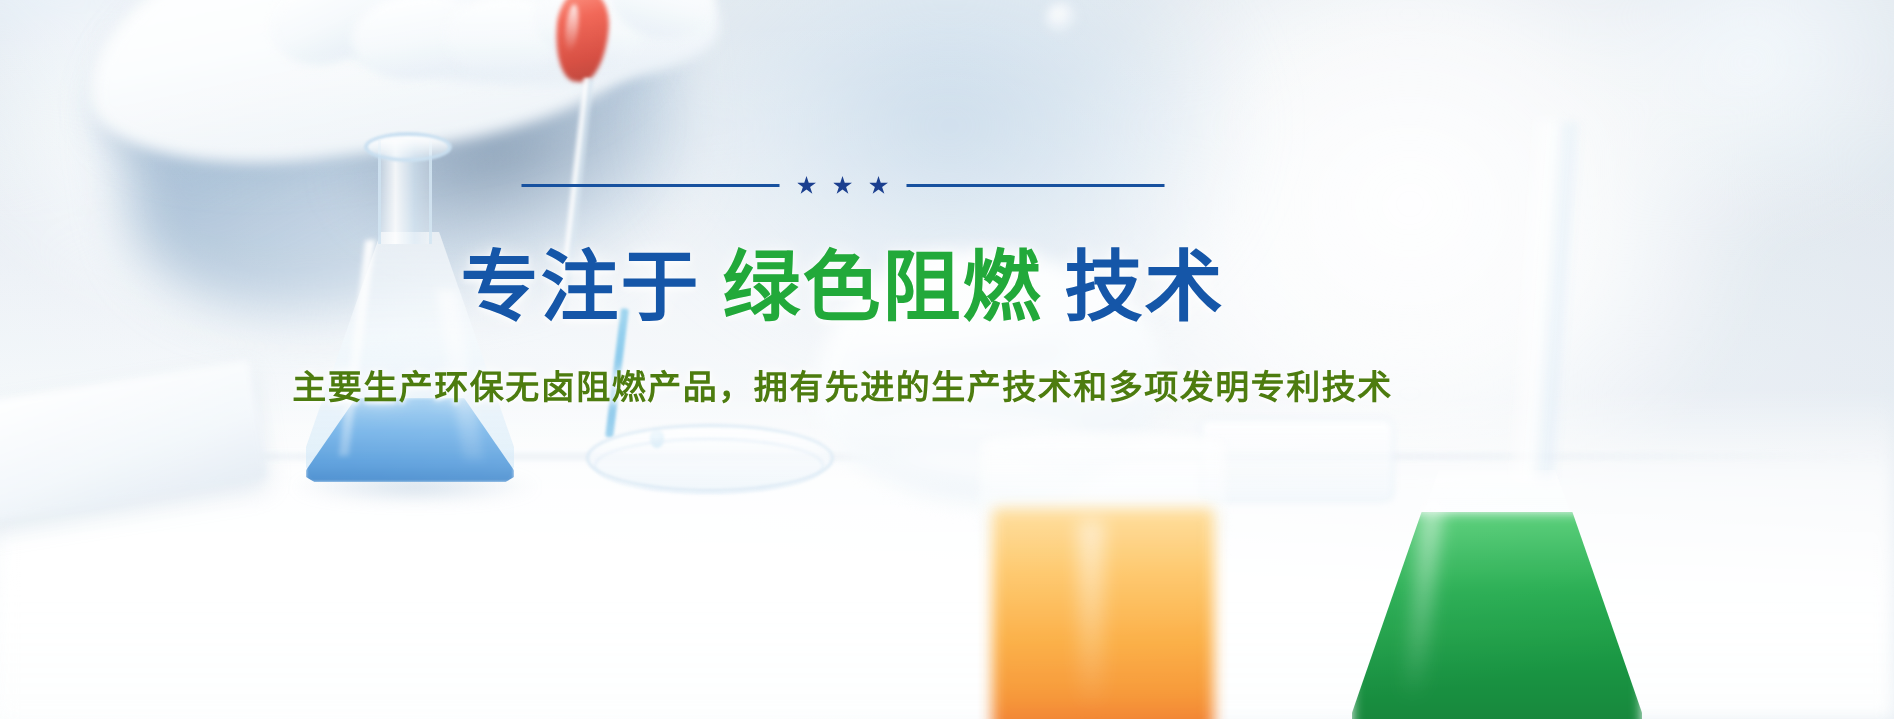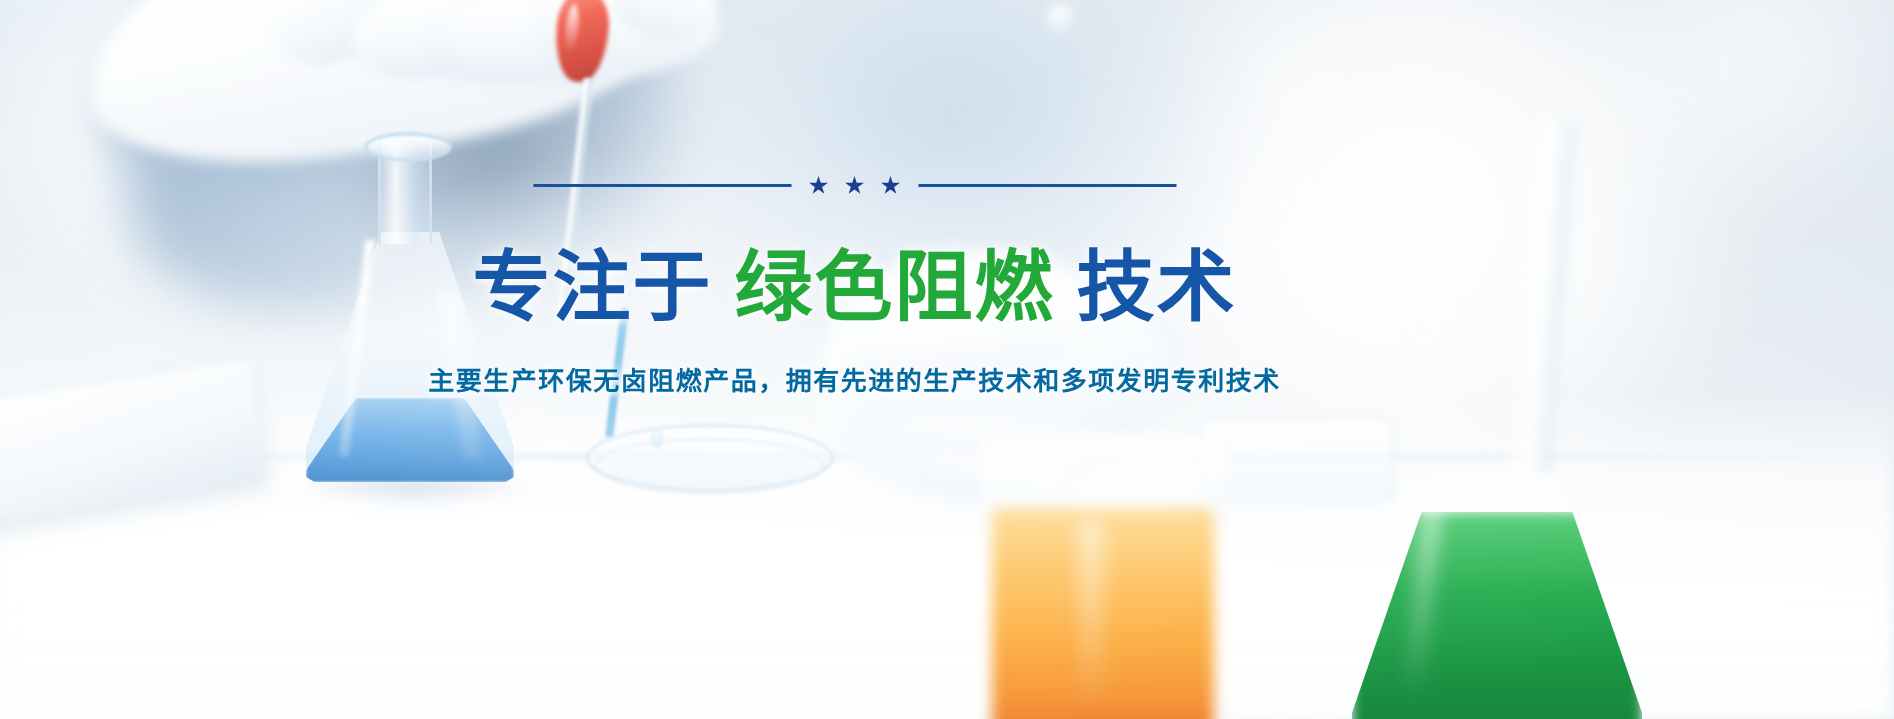--- a/index.html
+++ b/index.html
@@ -249,21 +249,21 @@
   .veil{
     position:absolute;inset:0;
     background:
       radial-gradient(70% 60% at 46% 42%, rgba(255,255,255,.42) 0%, rgba(255,255,255,.12) 55%, rgba(255,255,255,0) 100%),
       linear-gradient(180deg, rgba(255,255,255,.10) 0%, rgba(255,255,255,0) 40%);
     pointer-events:none;
   }
 
   
   .overlay{
-    position:absolute;left:12px;top:0;width:1685px;height:719px;
+    position:absolute;left:0;top:0;width:1685px;height:719px;
     display:flex;flex-direction:column;align-items:center;
   }
 
   .rule-row{
     position:absolute;top:176px;left:50%;transform:translateX(-50%);
     display:flex;align-items:center;gap:14px;
   }
   .rule{width:258px;height:3px;background:#17519f;}
   .stars{display:flex;align-items:center;gap:17px;padding:0 4px;}
   .star{
@@ -284,22 +284,22 @@
 
   .subtitle{
     position:absolute;top:288px;left:50%;transform:translateX(-50%);
     white-space:nowrap;font-size:30px;font-weight:700;letter-spacing:.6px;
     color:#1e4f9c;
     text-shadow:0 1px 6px rgba(255,255,255,.9), 0 0 14px rgba(255,255,255,.75);
   }
 
   .desc{
     position:absolute;top:360px;left:50%;transform:translateX(-50%);
-    white-space:nowrap;font-size:26px;font-weight:700;letter-spacing:1.5px;
-    color:#0369a1;
+    white-space:nowrap;font-size:34px;font-weight:700;letter-spacing:1.5px;
+    color:#4d7c0f;
     font-family:"DejaVu Sans","Liberation Sans",sans-serif;
     text-shadow:0 0 10px rgba(255,255,255,.95), 0 0 20px rgba(255,255,255,.85), 0 2px 4px rgba(255,255,255,.9);
   }
 </style>
 </head>
 <body>
 
 <div class="banner">
 
   <div class="bg-base"></div>

